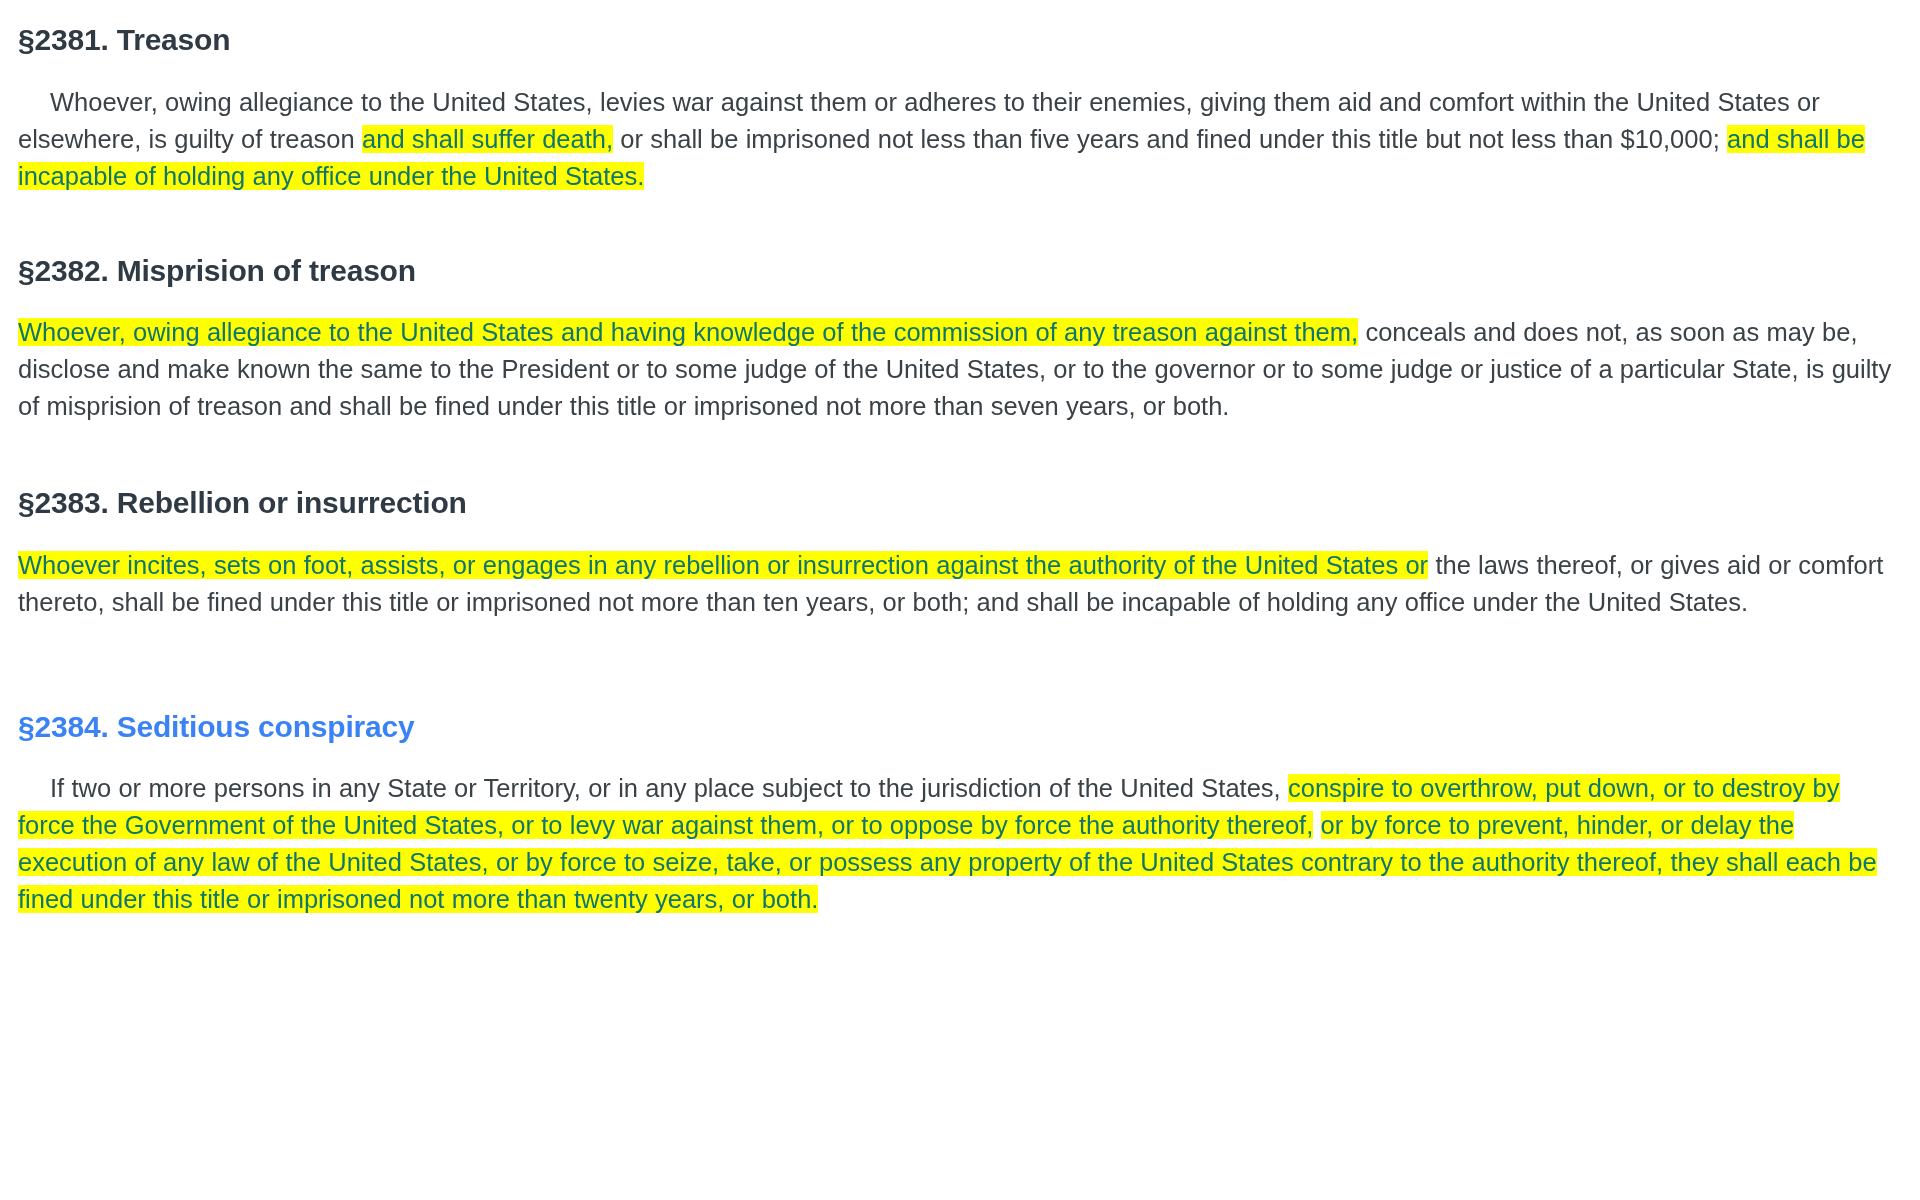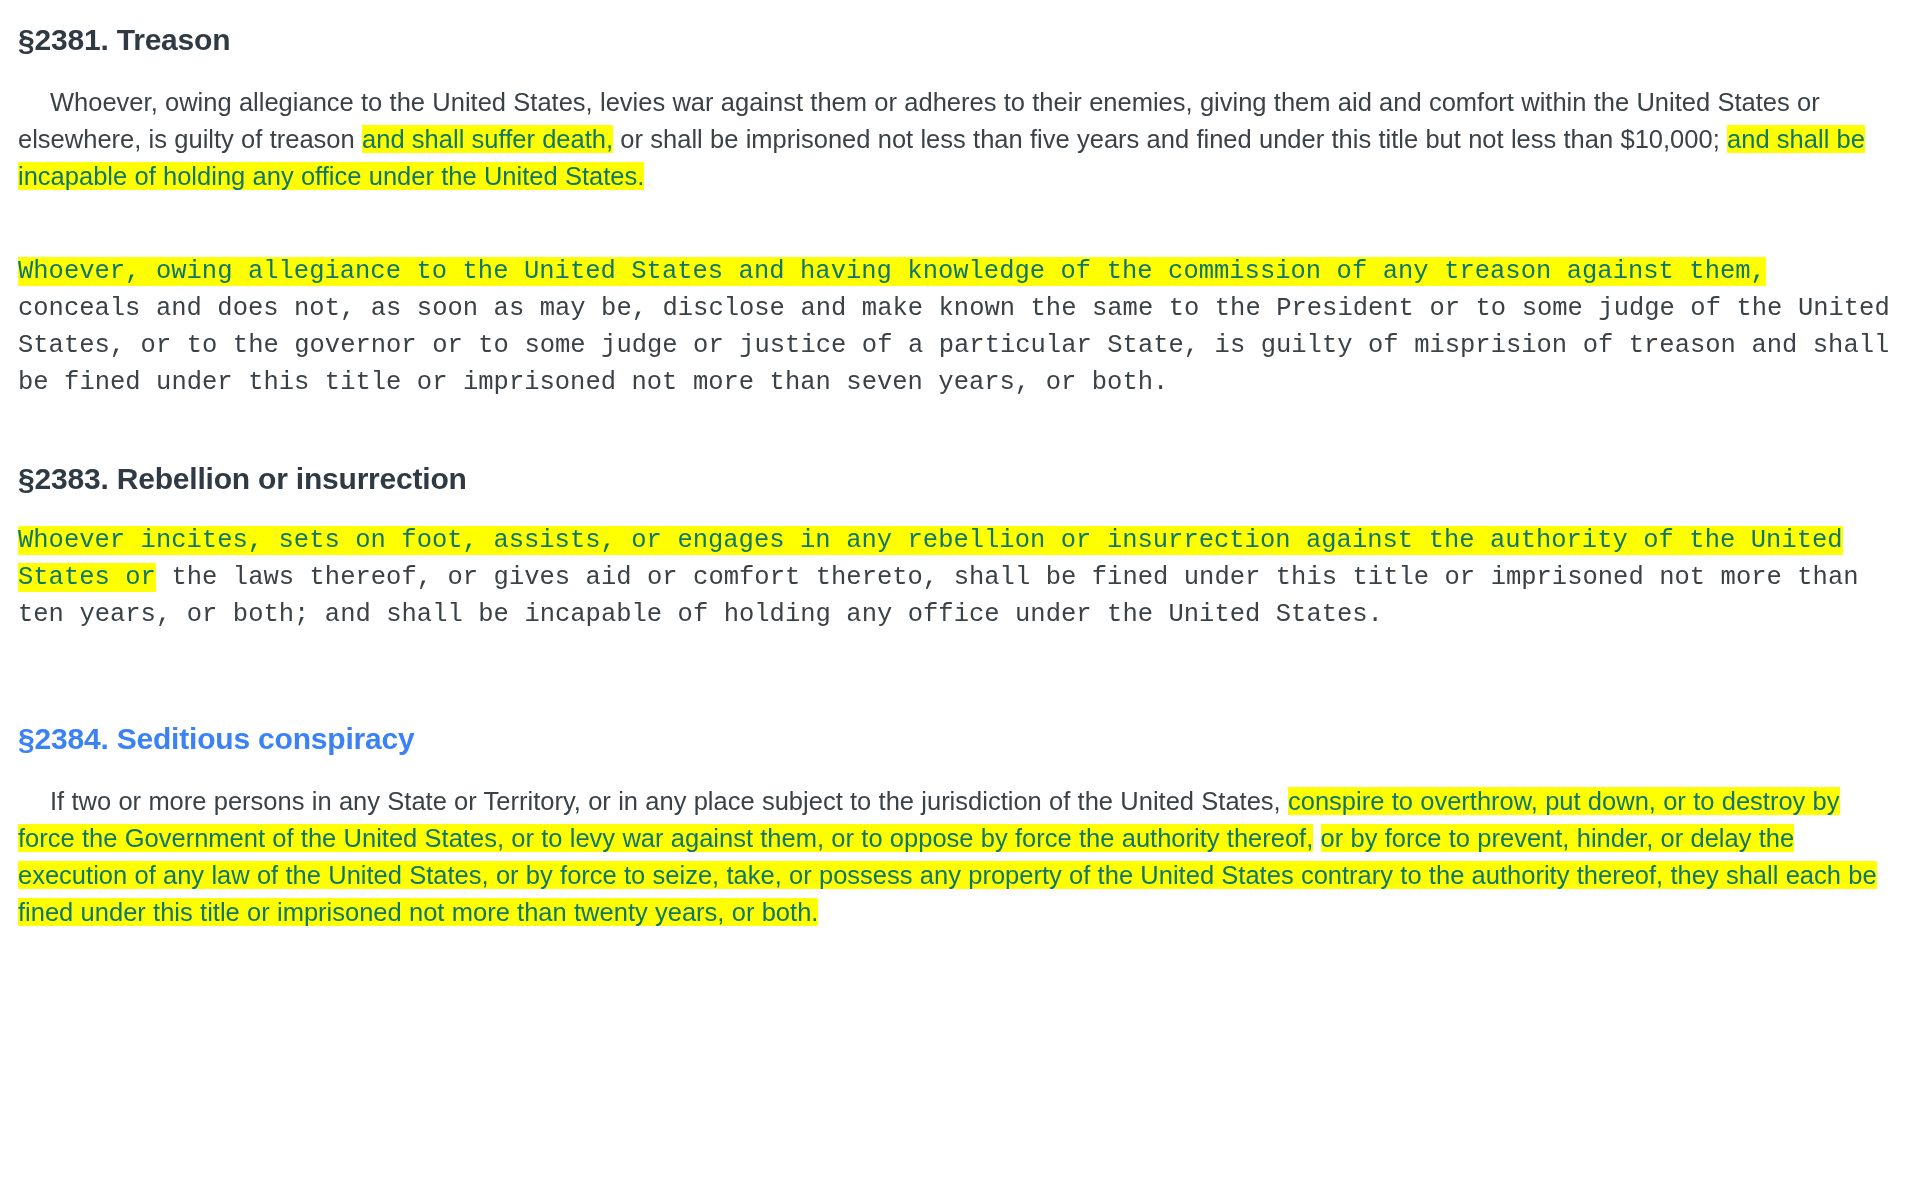--- a/index.html
+++ b/index.html
@@ -34,21 +34,20 @@
   .section-body {
     font-size: 25.5px;
     line-height: 37px;
     color: #3a4247;
     text-align: left;
     text-indent: 32px;
     word-spacing: 0.2px;
   }
   .section-body.no-indent {
     text-indent: 0;
-    font-family: Liberation Mono, monospace;
   }
   mark {
     background: #ffff00;
     color: #0f766e;
     padding: 0;
     box-decoration-break: clone;
     -webkit-box-decoration-break: clone;
   }
   
   #sec-2381 { margin-bottom: 58px; }
@@ -64,20 +63,21 @@
 <body style="background: rgb(255, 255, 255); color: rgb(58, 66, 71);">
 
 <div class="page">
 
   <div class="section" id="sec-2381">
     <h2 class="section-heading" style="color: rgb(47, 58, 68);">§2381. Treason</h2>
     <p class="section-body"><span>Whoever, owing allegiance to the United States, levies war against them or adheres to their enemies, giving them aid and comfort within the United States or elsewhere, is guilty of treason </span><mark style="background: rgb(255, 255, 0);">and shall suffer death,</mark><span> or shall be imprisoned not less than five years and fined under this title but not less than $10,000; </span><mark style="background: rgb(255, 255, 0);">and shall be incapable of holding any office under the United States.</mark></p>
   </div>
 
   <div class="section" id="sec-2382">
+    <h2 class="section-heading" style="color: rgb(47, 58, 68);">§2382. Misprision of treason</h2>
     <p class="section-body no-indent"><mark style="background: rgb(255, 255, 0);">Whoever, owing allegiance to the United States and having knowledge of the commission of any treason against them,</mark><span> conceals and does not, as soon as may be, disclose and make known the same to the President or to some judge of the United States, or to the governor or to some judge or justice of a particular State, is guilty of misprision of treason and shall be fined under this title or imprisoned not more than seven years, or both.</span></p>
   </div>
 
   <div class="section" id="sec-2383">
     <h2 class="section-heading" style="color: rgb(47, 58, 68);">§2383. Rebellion or insurrection</h2>
     <p class="section-body no-indent"><mark style="background: rgb(255, 255, 0);">Whoever incites, sets on foot, assists, or engages in any rebellion or insurrection against the authority of the United States or</mark><span> the laws thereof, or gives aid or comfort thereto, shall be fined under this title or imprisoned not more than ten years, or both; and shall be incapable of holding any office under the United States.</span></p>
   </div>
 
   <div class="section" id="sec-2384">
     <h2 class="section-heading" style="color: #3b82f6;">§2384. Seditious conspiracy</h2>

